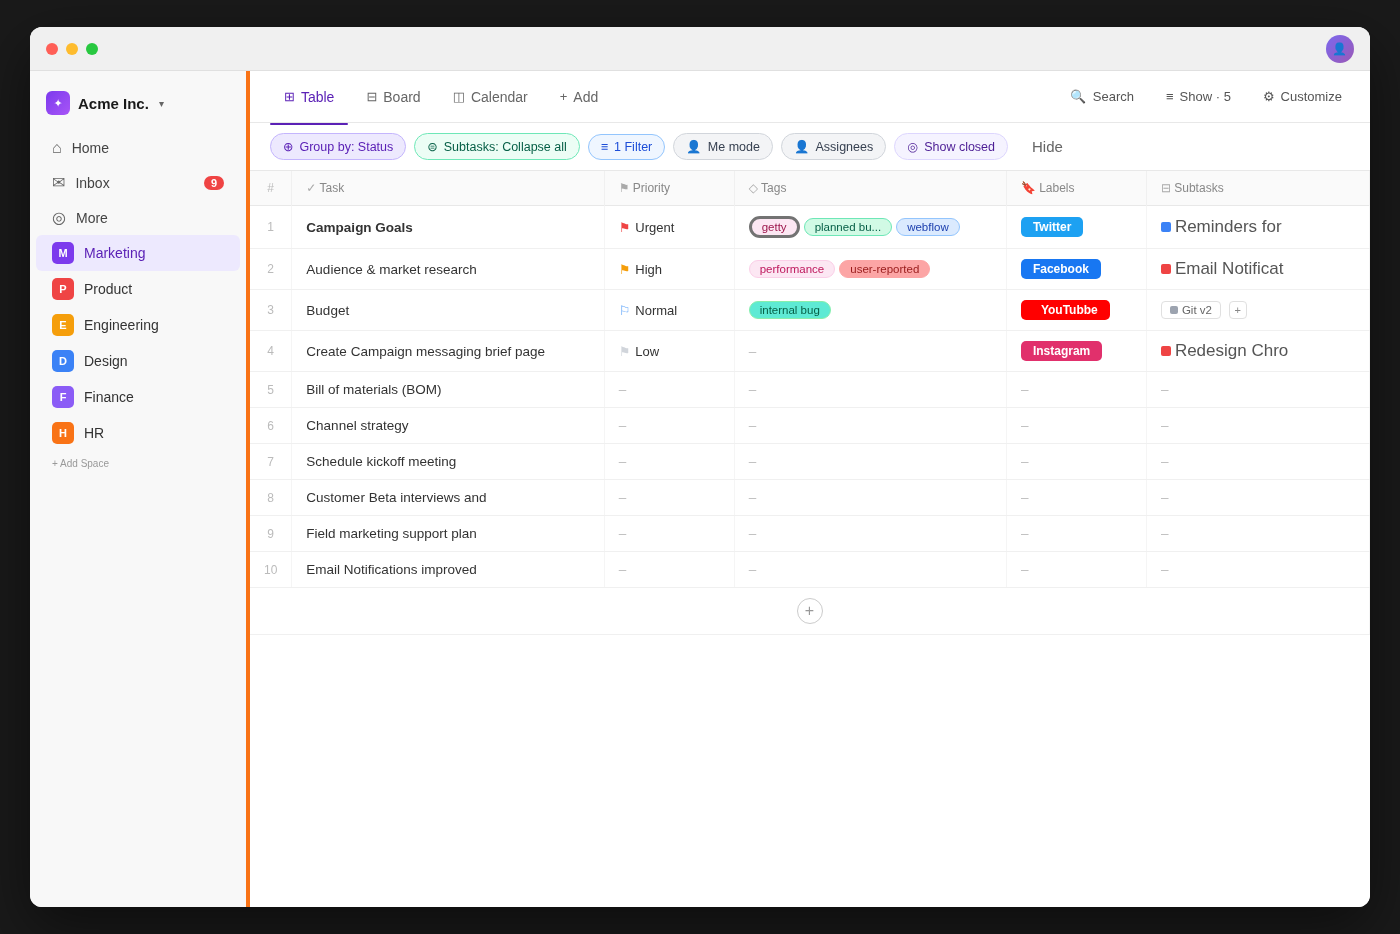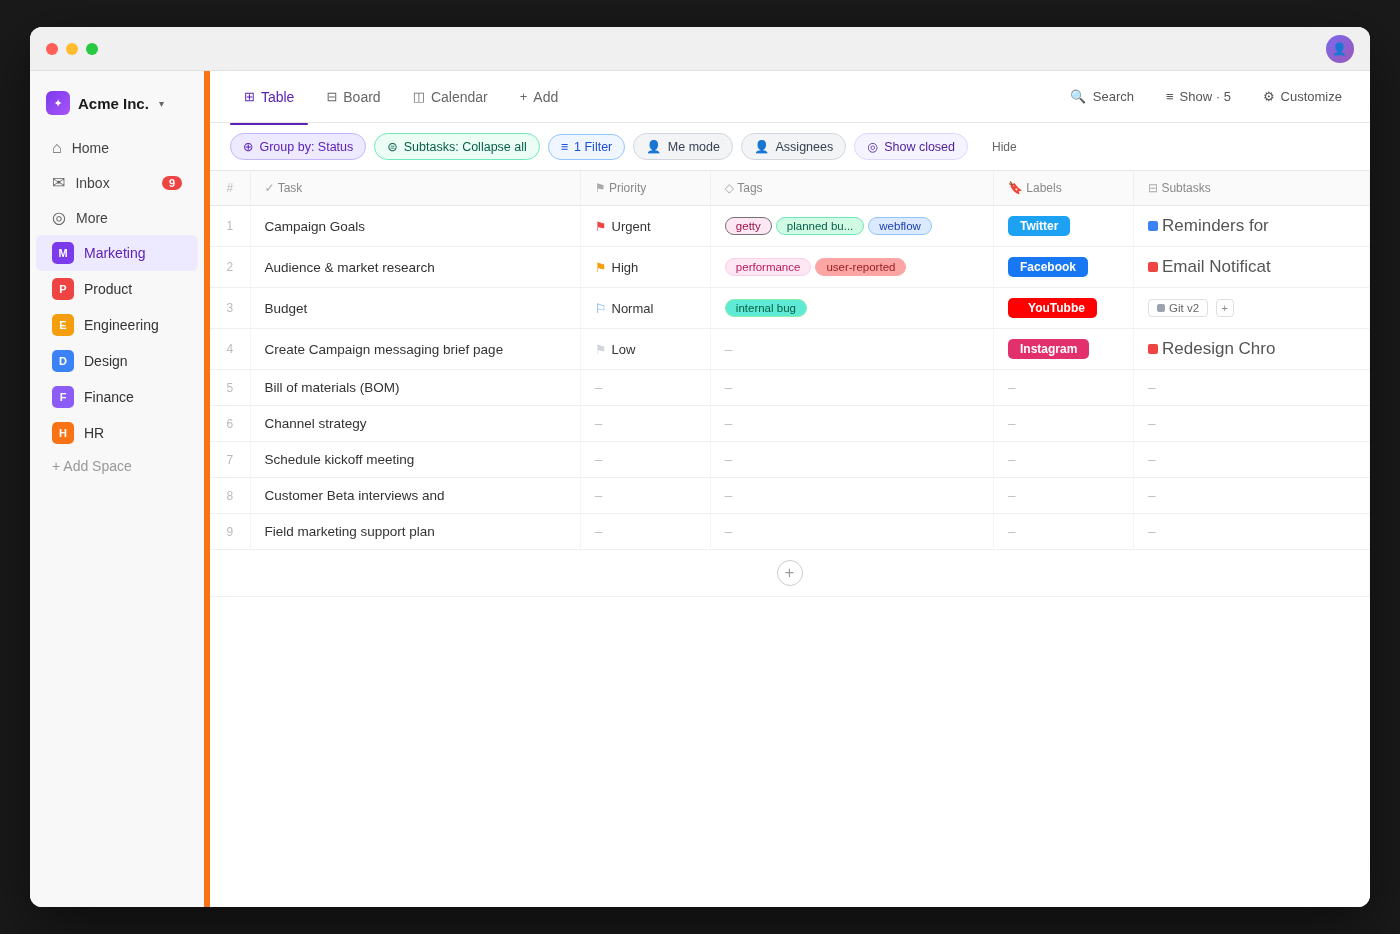--- a/index.html
+++ b/index.html
@@ -47,23 +47,23 @@
       justify-content: center;
       font-size: 12px;
       color: white;
     }
     .main-layout {
       display: flex;
       flex: 1;
       overflow: hidden;
     }
     .sidebar {
-      width: 180px;
+      width: 220px;
       background: #f8f8f8;
-      border-right: 6px solid #f97316;
+      border-right: 4px solid #f97316;
       display: flex;
       flex-direction: column;
       padding: 12px 0;
       flex-shrink: 0;
     }
     .sidebar-logo {
       display: flex;
       align-items: center;
       gap: 8px;
       padding: 8px 16px 16px;
@@ -141,21 +141,21 @@
       color: white;
       flex-shrink: 0;
     }
     .add-space {
       display: flex;
       align-items: center;
       gap: 8px;
       padding: 7px 16px;
       cursor: pointer;
       color: #999;
-      font-size: 14px;
+      font-size: 10px;
       margin: 0 6px;
       border-radius: 6px;
     }
     .content-area {
       flex: 1;
       display: flex;
       flex-direction: column;
       overflow: hidden;
       background: #fff;
     }
@@ -246,21 +246,21 @@
       border: 1px solid #d1d5db;
     }
     .filter-chip.violet {
       background: #f5f3ff;
       color: #4c1d95;
       border: 1px solid #ddd6fe;
     }
     .hide-btn {
       margin-left: 4px;
       padding: 5px 12px;
-      font-size: 12px;
+      font-size: 15px;
       color: #666;
       cursor: pointer;
       background: none;
       border: none;
       border-radius: 5px;
     }
     .table-container {
       flex: 1;
       overflow: auto;
     }
@@ -306,21 +306,21 @@
     .flag-low { color: #d1d5db; }
     .tag-pill {
       display: inline-flex;
       align-items: center;
       padding: 2px 10px;
       border-radius: 20px;
       font-size: 11.5px;
       font-weight: 500;
       margin-right: 4px;
     }
-    .tag-getty { background: #fce7f3; color: #9d174d; border: 1px solid #737373; }
+    .tag-getty { background: #fce7f3; color: #9d174d; border: 3px solid #737373; }
     .tag-planned { background: #d1fae5; color: #065f46; border: 1px solid #6ee7b7; }
     .tag-webflow { background: #dbeafe; color: #1e40af; border: 1px solid #93c5fd; }
     .tag-performance { background: #fce7f3; color: #be185d; border: 1px solid #fbcfe8; }
     .tag-user-reported { background: #fca5a5; color: #991b1b; border: 1px solid #fca5a5; }
     .tag-internal-bug { background: #5eead4; color: #065f46; border: 1px solid #86efac; }
     .label-badge {
       display: inline-flex;
       align-items: center;
       padding: 3px 12px;
       border-radius: 5px;
@@ -538,21 +538,21 @@
                 <span style="color:#aaa;">🔖 </span>Labels
               </th>
               <th class="col-subtasks">
                 <span style="color:#aaa;">⊟ </span>Subtasks
               </th>
             </tr>
           </thead>
           <tbody id="table-body">
           <tr>
                 <td>1</td>
-                <td style="font-weight: 400;">Campaign Goals</td>
+                <td style="font-weight: 700;">Campaign Goals</td>
                 <td><span class="priority-badge"><span class="priority-flag flag-urgent">⚑</span> Urgent</span></td>
                 <td><span class="tag-pill tag-getty">getty</span><span class="tag-pill tag-planned">planned bu...</span><span class="tag-pill tag-webflow">webflow</span></td>
                 <td><span class="label-badge label-twitter">Twitter</span></td>
                 <td>
       <span class="subtask-item">
         <span class="subtask-icon blue"></span>
         <span>Reminders for</span>
       </span>
     </td>
               </tr>
@@ -630,20 +630,28 @@
               </tr>
               <tr>
                 <td>9</td>
                 <td style="font-weight: 400;">Field marketing support plan</td>
                 <td><span class="dash-text">–</span></td>
                 <td><span class="dash-text">–</span></td>
                 <td><span class="dash-text">–</span></td>
                 <td><span class="dash-text">–</span></td>
               </tr>
               <tr>
+                <td>10</td>
+                <td style="font-weight: 400;">Email Notifications improved</td>
+                <td><span class="dash-text">–</span></td>
+                <td><span class="dash-text">–</span></td>
+                <td><span class="dash-text">–</span></td>
+                <td><span class="dash-text">–</span></td>
+              </tr>
+              <tr>
                 <td colspan="6">
   <div class="add-row">
     <div class="add-row-btn">+</div>
   </div>
 </td>
               </tr>
             </tbody>
         </table>
       </div>
     </div>

